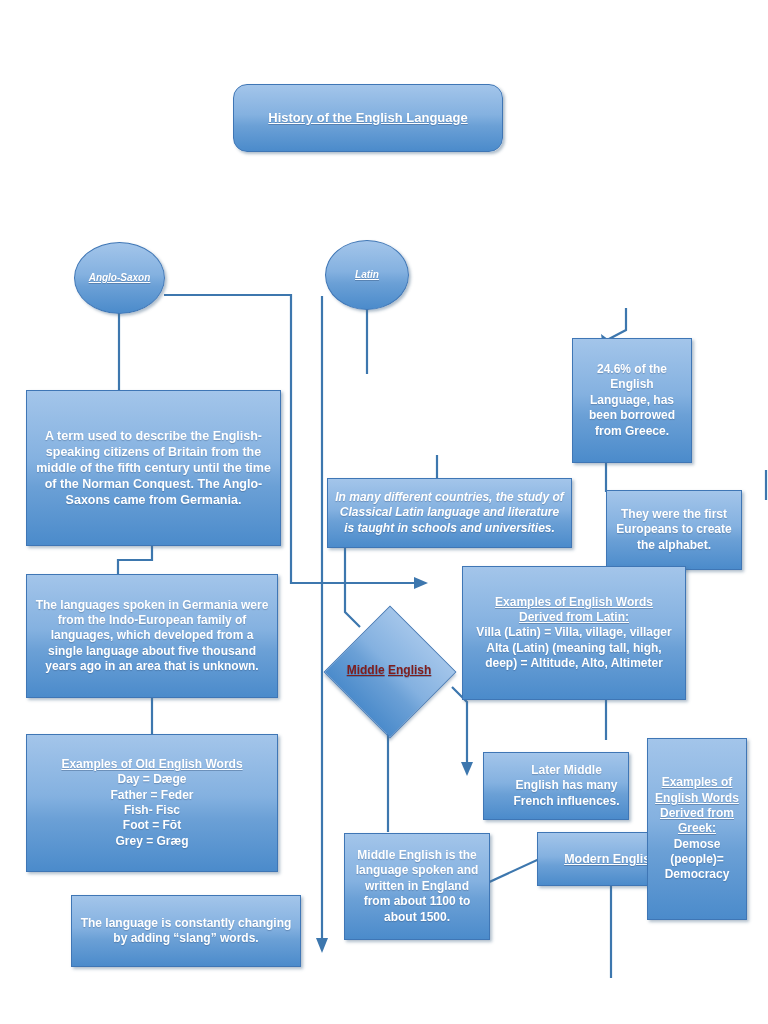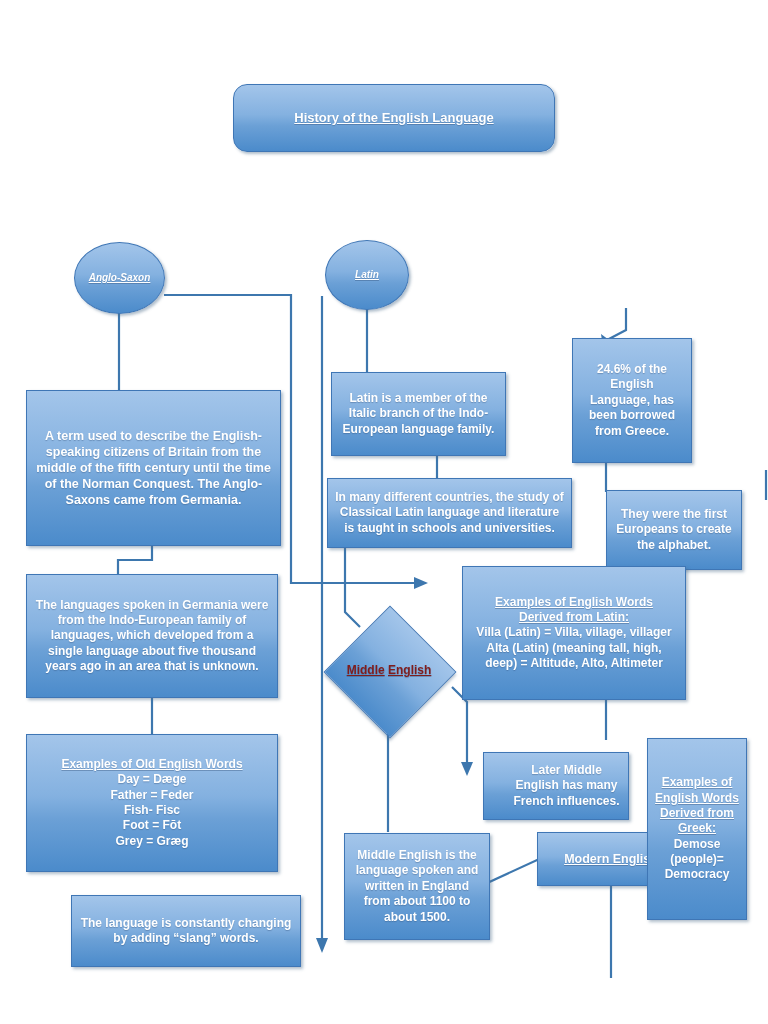--- a/index.html
+++ b/index.html
@@ -130,21 +130,21 @@
 
     <path class="wire" d="M388 718 L388 832"></path>
 
     <path class="wire" d="M385 930 L548 855"></path>
 
     <path class="wire" d="M611 884 L611 978"></path>
 
     <path class="wire" d="M766 470 L766 500"></path>
   </svg>
 
-  <div class="node banner" style="left:233px; top:84px; width:322px; height:68px;">
+  <div class="node banner" style="left:233px; top:84px; width:270px; height:68px;">
     <span class="txt u">History of the English Language</span>
   </div>
 
   <div class="node ellipse" style="left:74px; top:242px; width:91px; height:72px;">
     <span class="txt u">Anglo-Saxon</span>
   </div>
 
   <div class="node ellipse" style="left:325px; top:240px; width:84px; height:70px;">
     <span class="txt u">Latin</span>
   </div>
@@ -164,25 +164,22 @@
     <span class="line">Father = Feder</span>
     <span class="line">Fish- Fisc</span>
     <span class="line">Foot = Fōt</span>
     <span class="line">Grey = Græg</span>
   </div>
 
   <div class="node" style="left:71px; top:895px; width:230px; height:72px; font-size:12px;">
     <span class="txt">The language is constantly changing by adding “slang” words.</span>
   </div>
 
-  <div class="node" style="left:331px; top:372px; width:175px; height:84px; font-size:12px;">
-    <span class="txt">Latin is a member of the Italic branch of the Indo-European language family.</span>
-  </div>
-
-  <div class="node" style="left:327px; top:478px; width:245px; height:70px; font-size:12px;">
+
+  <div class="node" style="left:327px; top:478px; width:245px; height:70px; font-size:12px;font-style:italic;">
     <span class="txt">In many different countries, the study of Classical Latin language and literature is taught in schools and universities.</span>
   </div>
 
   <div class="diamond-wrap" style="left:343px; top:625px; width:92px; height:92px;">
     <div class="diamond-shape"></div>
     <div class="diamond-label">
       <span>
         <span class="line u">Middle</span>
         <span class="line u">English</span>
       </span>

